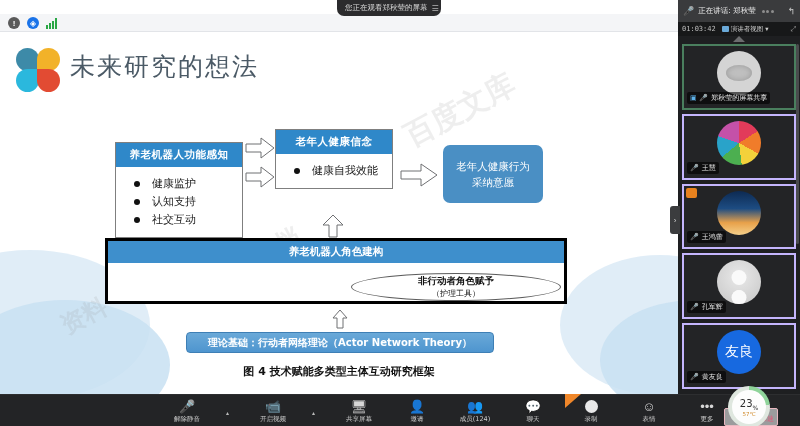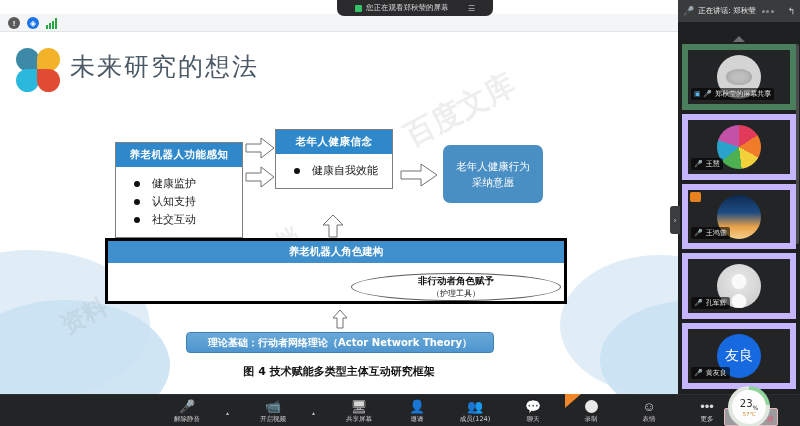--- a/index.html
+++ b/index.html
@@ -96,23 +96,23 @@
 
   
   .wm { position:absolute; color:rgba(150,150,150,.16); font-size:30px; font-weight:bold;
         transform:rotate(-28deg); white-space:nowrap; pointer-events:none;
         font-family:"DejaVu Sans",sans-serif; }
   .wm.w1 { left:400px; top:90px; }
   .wm.w2 { left:250px; top:230px; font-size:26px; }
   .wm.w3 { left:60px;  top:300px; font-size:24px; }
 
   
-  #share-pill { position:absolute; left:337px; top:0; width:156px; height:16px;
+  #share-pill { position:absolute; left:337px; top:0; width:104px; height:16px;
                 background:#2b2b2d; border-radius:0 0 7px 7px; display:flex;
-                align-items:center; gap:4px; padding:0 18px; z-index:30; }
+                align-items:center; gap:4px; padding:0 4px; z-index:30; }
   #share-pill .dot { width:7px; height:7px; background:#36c06a; border-radius:1px; }
   #share-pill .txt { color:#d8d8d8; font-size:7.5px; font-family:"DejaVu Sans",sans-serif;
                      white-space:nowrap; }
   #share-pill .more { color:#b5b5b5; font-size:8px; margin-left:auto; }
 
   
   #right-panel { position:absolute; left:678px; top:0; width:122px; height:394px;
                  background:#1e1f21; }
   #speaking-bar { position:absolute; left:0; top:0; width:122px; height:22px;
                   background:#3a3b3d; display:flex; align-items:center; gap:4px;
@@ -133,21 +133,21 @@
   #meta-row .viewsel .vi { width:7px; height:6px; background:#6aa9d8; border-radius:1px; }
   #meta-row .expand { margin-left:auto; color:#9a9a9a; font-size:7px; }
 
   #caret { position:absolute; left:50%; top:36px; transform:translateX(-50%);
            width:0; height:0; border-left:6px solid transparent; border-right:6px solid transparent;
            border-bottom:6px solid #6b6c6e; }
 
   #tiles { position:absolute; left:4px; top:44px; width:114px; height:345px;
            display:flex; flex-direction:column; gap:4px; }
   .tile { position:relative; width:114px; height:67px; background:#232426;
-          border:6px solid #c4b5fd; overflow:hidden; }
+          border:2px solid #c4b5fd; overflow:hidden; }
   .tile.active { border-color:#4a7f5e; }
   .av { position:absolute; left:50%; top:5px; transform:translateX(-50%);
         width:44px; height:44px; border-radius:50%; overflow:hidden; }
   .av.gray { background:radial-gradient(circle at 50% 38%, #e9e9e9, #c6c6c6); }
   .av.silhouette:after { content:""; position:absolute; left:50%; top:10px;
         transform:translateX(-50%); width:15px; height:15px; border-radius:50%;
         background:#fafafa; box-shadow:0 18px 0 -2px #fafafa, 0 20px 0 0 #fafafa; }
   .av.ring { background:#d4d4d4; }
   .av.ring:after { content:""; position:absolute; left:50%; top:50%;
         transform:translate(-50%,-50%); width:26px; height:16px; border-radius:50%;
@@ -323,20 +323,29 @@
       <span class="mic">🎤</span>
       <span class="name">正在讲话: 郑秋莹</span>
       <span class="lvl">
           <span></span>
           <span></span>
           <span></span>
         </span>
       <span class="collapse">↰</span>
     </div>
 
+    <div id="meta-row">
+      <span class="timer">01:03:42</span>
+      <span class="viewsel">
+        <span class="vi"></span>
+        <span>演讲者视图</span>
+        <span>▾</span>
+      </span>
+      <span class="expand">⤢</span>
+    </div>
 
     <div id="caret"></div>
 
     <div id="tiles">
 
       <div class="tile active">
         <div class="av ring"></div>
         <div class="nametag">
           <span class="ic scr">▣</span>
           <span class="ic">🎤</span>

